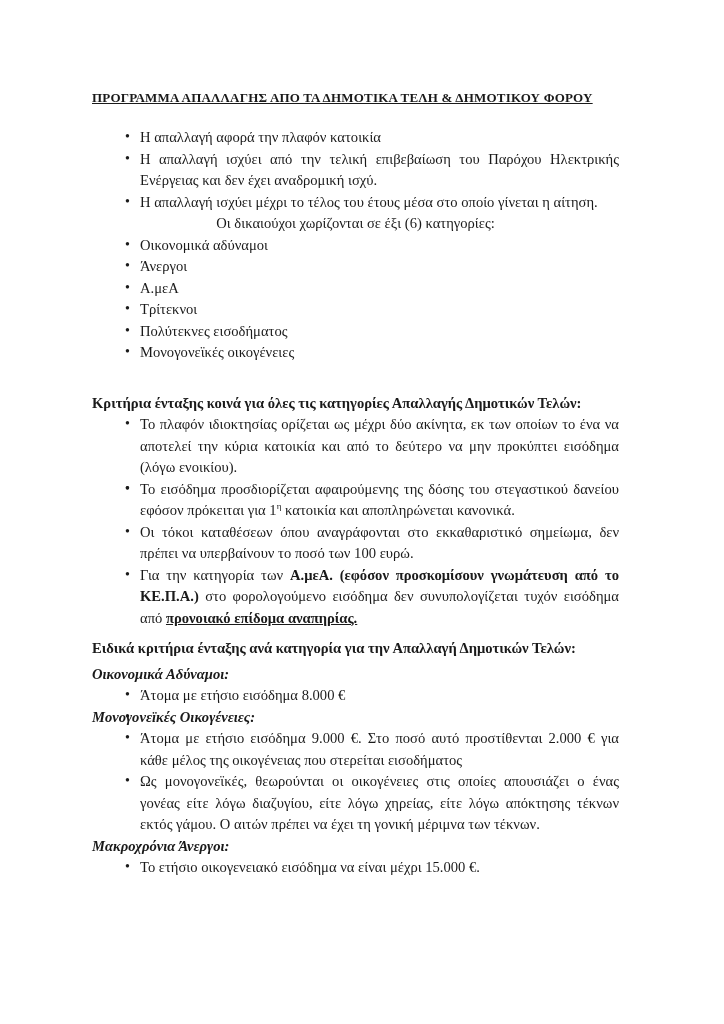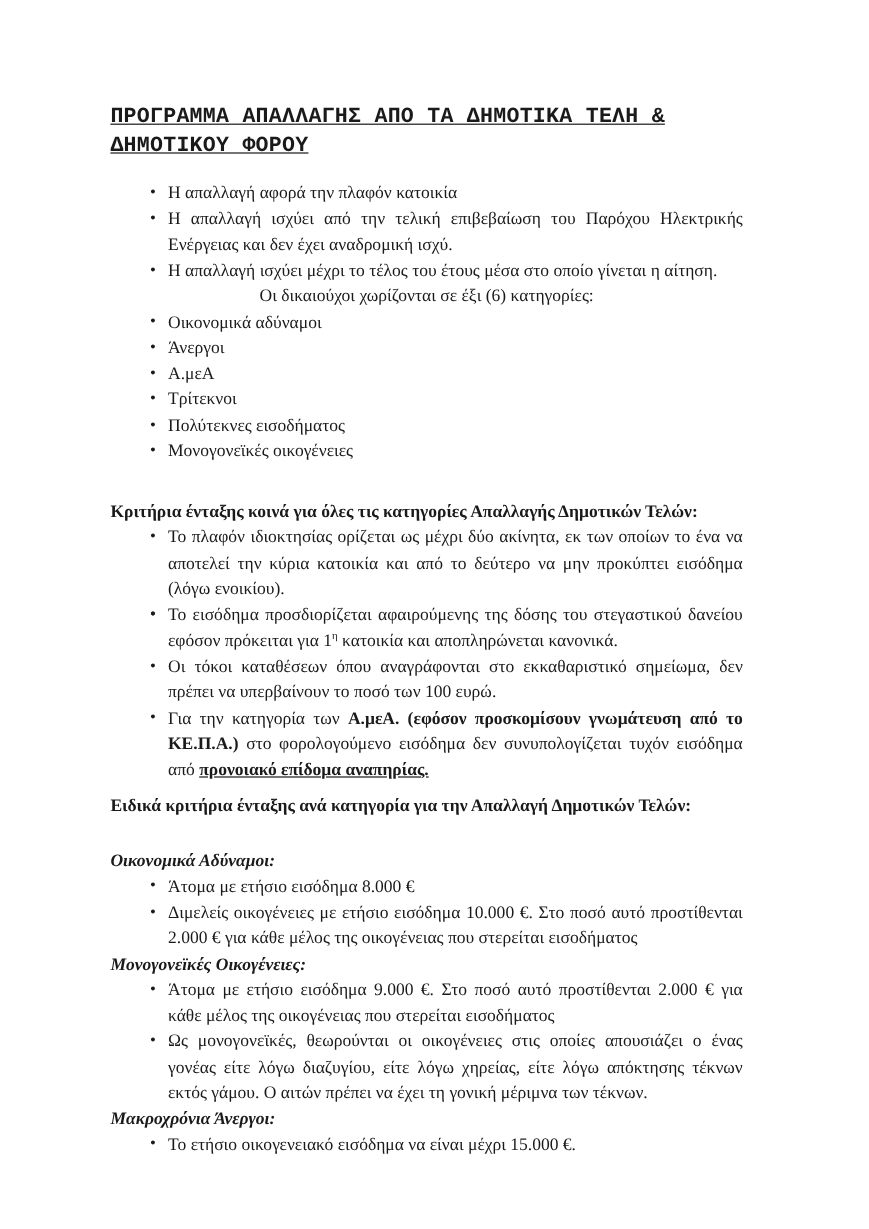--- a/index.html
+++ b/index.html
@@ -18,27 +18,26 @@
     color: var(--text-color, #1a1a1a);
     overflow: hidden;
   }
   .content {
     position: absolute;
     left: 92px;
     top: 86px;
     width: 527px;
   }
   .doc-title {
-    font-size: 18px;
+    font-size: 13px;
     line-height: 24px;
     font-weight: bold;
     text-decoration: underline;
     margin: 0 0 17px 0;
     letter-spacing: 0.2px;
-    font-family: Liberation Mono, monospace;
   }
   .para, .bullet, .section-heading, .section-heading-lg, .sub-heading {
     font-size: 14.6px;
     line-height: 21.5px;
     margin: 0;
   }
   .para { text-align: center; }
   .bullet {
     position: relative;
     padding-left: 48px;
@@ -50,21 +49,21 @@
     top: -1px;
     font-size: 14px;
   }
   .section-heading {
     font-weight: bold;
     margin-top: 29px;
   }
   .section-heading-lg {
     font-weight: bold;
     margin-top: 9px;
-    margin-bottom: 24px;
+    margin-bottom: 4px;
   }
   .sub-heading { font-weight: bold; font-style: italic; }
   .seg-bold { font-weight: bold; }
   .seg-underline { text-decoration: underline; }
   sup {
     font-size: 0.62em;
     line-height: 0;
     vertical-align: super;
   }
 </style>
@@ -86,20 +85,20 @@
       <div class="bullet"><span class="marker">•</span><span><span>Μονογονεϊκές οικογένειες</span></span></div>
       <div class="section-heading"><span>Κριτήρια ένταξης κοινά για όλες τις κατηγορίες Απαλλαγής Δημοτικών Τελών:</span></div>
       <div class="bullet"><span class="marker">•</span><span><span>Το πλαφόν ιδιοκτησίας ορίζεται ως μέχρι δύο ακίνητα, εκ των οποίων το ένα να αποτελεί την κύρια κατοικία και από το δεύτερο να μην προκύπτει εισόδημα (λόγω ενοικίου).</span></span></div>
       <div class="bullet"><span class="marker">•</span></div>
       <div class="bullet"><span class="marker">•</span><span><span>Το εισόδημα προσδιορίζεται αφαιρούμενης της δόσης του στεγαστικού δανείου εφόσον πρόκειται για 1</span><sup>η</sup><span> κατοικία και αποπληρώνεται κανονικά.</span></span></div>
       <div class="bullet"><span class="marker">•</span><span><span>Οι τόκοι καταθέσεων όπου αναγράφονται στο εκκαθαριστικό σημείωμα, δεν πρέπει να υπερβαίνουν το ποσό των 100 ευρώ.</span></span></div>
       <div class="bullet"><span class="marker">•</span><span><span>Για την κατηγορία των </span><span class="seg-bold">Α.μεΑ. (εφόσον προσκομίσουν γνωμάτευση από το ΚΕ.Π.Α.)</span><span> στο φορολογούμενο εισόδημα δεν συνυπολογίζεται τυχόν εισόδημα από </span><span class="seg-bold seg-underline">προνοιακό επίδομα αναπηρίας.</span></span></div>
       <div class="section-heading-lg"><span>Ειδικά κριτήρια ένταξης ανά κατηγορία για την Απαλλαγή Δημοτικών Τελών:</span></div>
       <div class="sub-heading"><span>Οικονομικά Αδύναμοι:</span></div>
       <div class="bullet"><span class="marker">•</span><span><span>Άτομα με ετήσιο εισόδημα 8.000 €</span></span></div>
-      <div class="bullet"><span class="marker">•</span><span><span>Διμελείς οικογένειες με ετήσιο εισόδημα 10.000 €. Στο ποσό αυτό προστίθενται 2.000 € για κάθε μέλος της οικογένειας που στερείται εισοδήματος</span></span></div>
+      <div class="bullet"><span class="marker">•</span></div>
       <div class="sub-heading"><span>Μονογονεϊκές Οικογένειες:</span></div>
       <div class="bullet"><span class="marker">•</span><span><span>Άτομα με ετήσιο εισόδημα 9.000 €. Στο ποσό αυτό προστίθενται 2.000 € για κάθε μέλος της οικογένειας που στερείται εισοδήματος</span></span></div>
       <div class="bullet"><span class="marker">•</span><span><span>Ως μονογονεϊκές, θεωρούνται οι οικογένειες στις οποίες απουσιάζει ο ένας γονέας είτε λόγω διαζυγίου, είτε λόγω χηρείας, είτε λόγω απόκτησης τέκνων εκτός γάμου. Ο αιτών πρέπει να έχει τη γονική μέριμνα των τέκνων.</span></span></div>
       <div class="sub-heading"><span>Μακροχρόνια Άνεργοι:</span></div>
       <div class="bullet"><span class="marker">•</span><span><span>Το ετήσιο οικογενειακό εισόδημα να είναι μέχρι 15.000 €.</span></span></div>
     </div>
 </div>
 
 </body></html>

